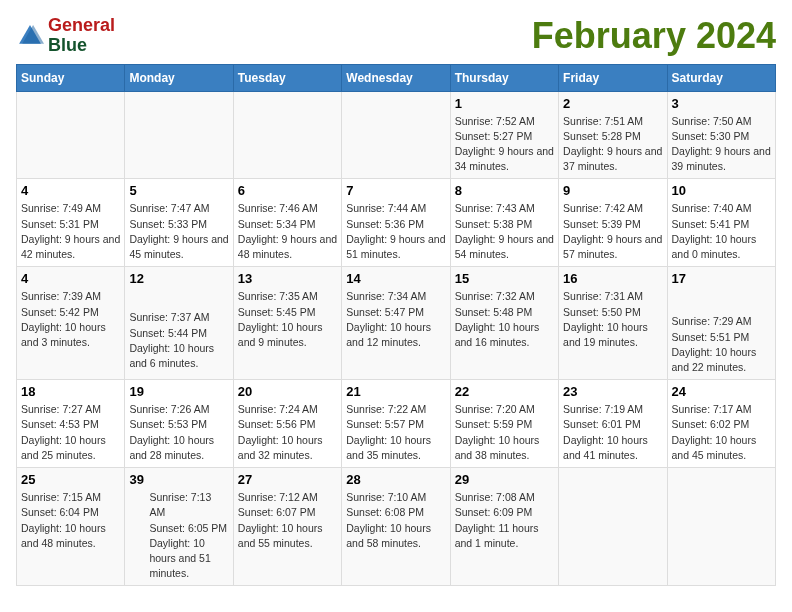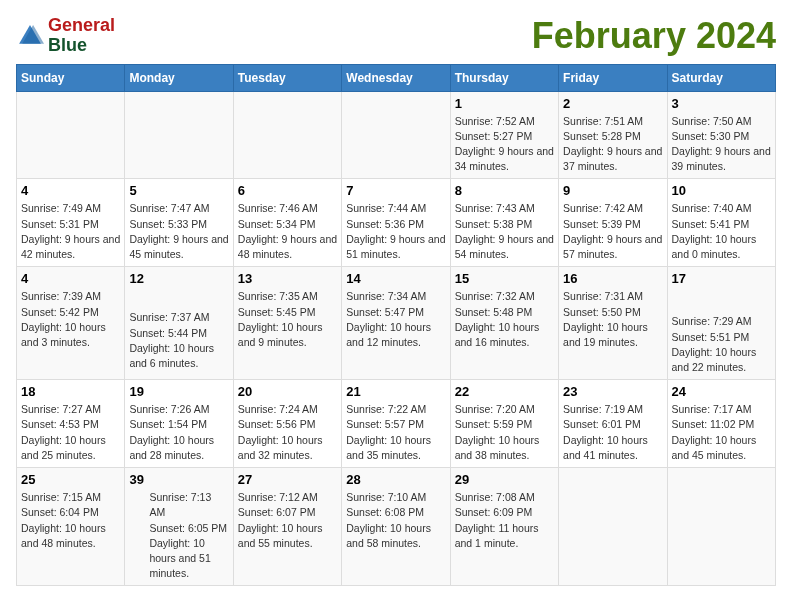--- a/index.html
+++ b/index.html
@@ -249,21 +249,21 @@
       <tr>
         <td>
           <span class="day-number">18</span>
           <div class="day-info" style="white-space: pre-line;">Sunrise: 7:27 AM
 Sunset: 4:53 PM
 Daylight: 10 hours and 25 minutes.</div>
         </td>
         <td>
           <span class="day-number">19</span>
           <div class="day-info" style="white-space: pre-line;">Sunrise: 7:26 AM
-Sunset: 1:54 PM
+Sunset: 5:53 PM
 Daylight: 10 hours and 28 minutes.</div>
         </td>
         <td>
           <span class="day-number">20</span>
           <div class="day-info" style="white-space: pre-line;">Sunrise: 7:24 AM
 Sunset: 5:56 PM
 Daylight: 10 hours and 32 minutes.</div>
         </td>
         <td>
           <span class="day-number">21</span>
@@ -279,21 +279,21 @@
         </td>
         <td>
           <span class="day-number">23</span>
           <div class="day-info" style="white-space: pre-line;">Sunrise: 7:19 AM
 Sunset: 6:01 PM
 Daylight: 10 hours and 41 minutes.</div>
         </td>
         <td>
           <span class="day-number">24</span>
           <div class="day-info" style="white-space: pre-line;">Sunrise: 7:17 AM
-Sunset: 11:02 PM
+Sunset: 6:02 PM
 Daylight: 10 hours and 45 minutes.</div>
         </td>
       </tr>
       <tr>
         <td>
           <span class="day-number">25</span>
           <div class="day-info" style="white-space: pre-line;">Sunrise: 7:15 AM
 Sunset: 6:04 PM
 Daylight: 10 hours and 48 minutes.</div>
         </td>

